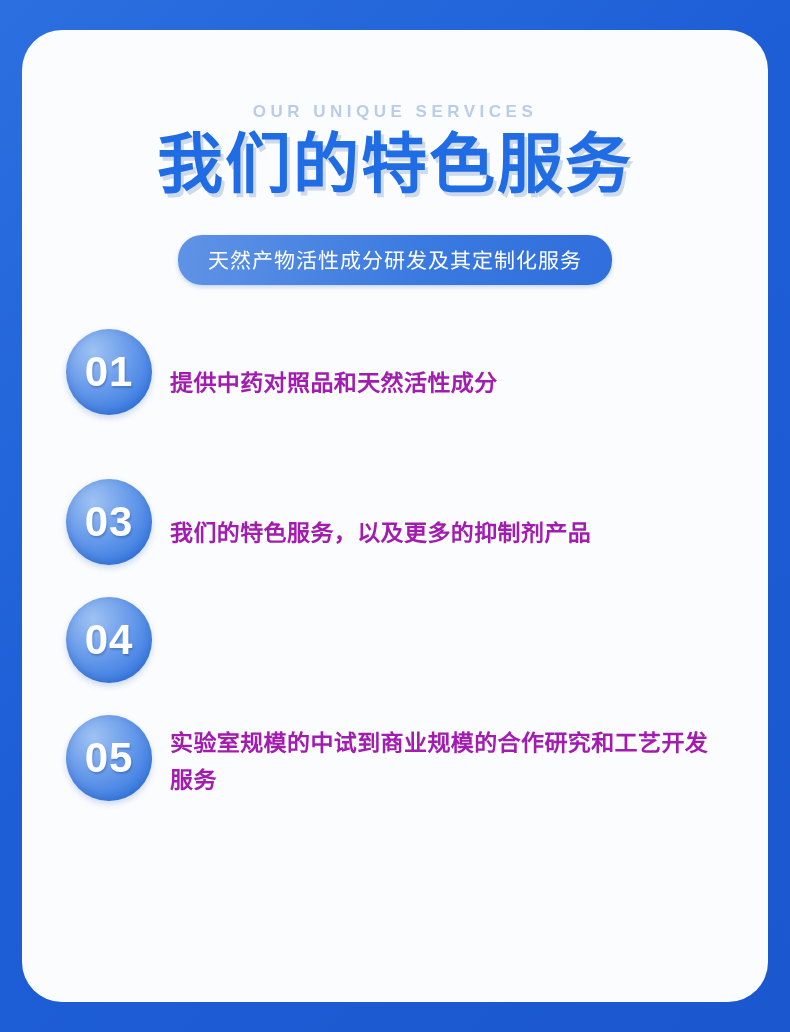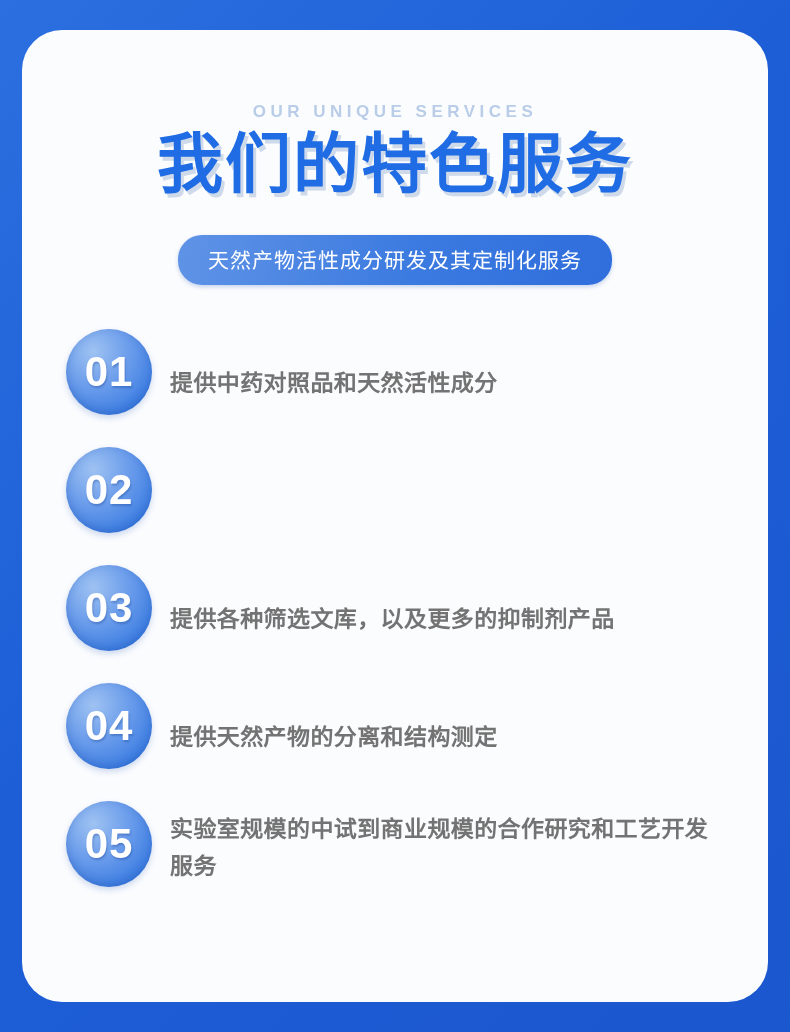--- a/index.html
+++ b/index.html
@@ -91,21 +91,21 @@
     align-items: center;
     justify-content: center;
     box-shadow: inset 0 -3px 8px rgba(20, 70, 160, .28),
                 0 3px 6px rgba(40, 90, 180, .22);
     text-shadow: 1px 2px 2px rgba(25, 70, 150, .35);
   }
   .item-text {
     flex: 1 1 auto;
     padding-left: 18px;
     padding-top: 22px;
-    color: #737373;
+    color: #a21caf;
     font-size: 23px;
     line-height: 1.62;
     font-weight: bold;
     letter-spacing: .4px;
   }
   .item.tall .item-text { padding-top: 8px; }
 </style>
 </head>
 <body>
 
@@ -121,31 +121,29 @@
     </div>
 
     <div class="list">
 
       <div class="item">
         <div class="badge">01</div>
         <div class="item-text">提供中药对照品和天然活性成分</div>
       </div>
 
       <div class="item tall">
-        <div class="badge">02</div>
       </div>
 
       <div class="item">
         <div class="badge">03</div>
-        <div class="item-text">提供各种筛选文库，以及更多的抑制剂产品</div>
+        <div class="item-text">我们的特色服务，以及更多的抑制剂产品</div>
       </div>
 
       <div class="item">
         <div class="badge">04</div>
-        <div class="item-text">提供天然产物的分离和结构测定</div>
       </div>
 
       <div class="item tall">
         <div class="badge">05</div>
         <div class="item-text">实验室规模的中试到商业规模的合作研究和工艺开发服务</div>
       </div>
 
     </div>
   </div>
 </div>

